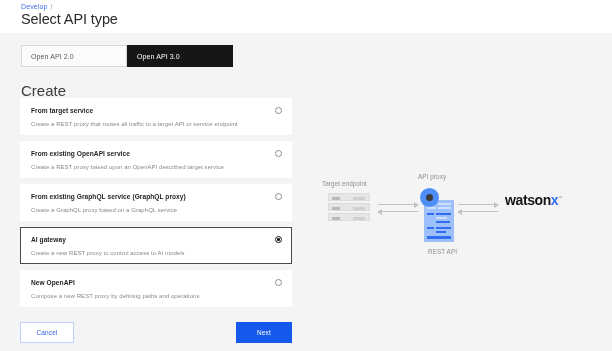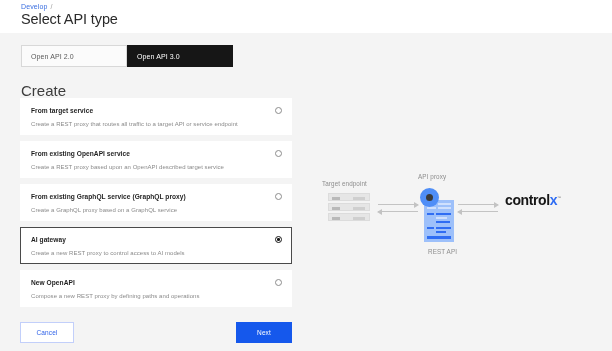--- a/index.html
+++ b/index.html
@@ -283,17 +283,17 @@
       <div class="ra-circle"></div>
     </div>
 
     <div class="arrows right-pair">
       <div class="arrow-line a"></div>
       <div class="arrow-head to-right"></div>
       <div class="arrow-line b"></div>
       <div class="arrow-head to-left"></div>
     </div>
 
-    <div class="watsonx"><span>control</span><span class="wx">x</span><span class="tm">™</span></div>
+    <div class="watsonx"><span>watson</span><span class="wx">x</span><span class="tm">™</span></div>
 
   </div>
 
 </div>
 
 </body></html>

